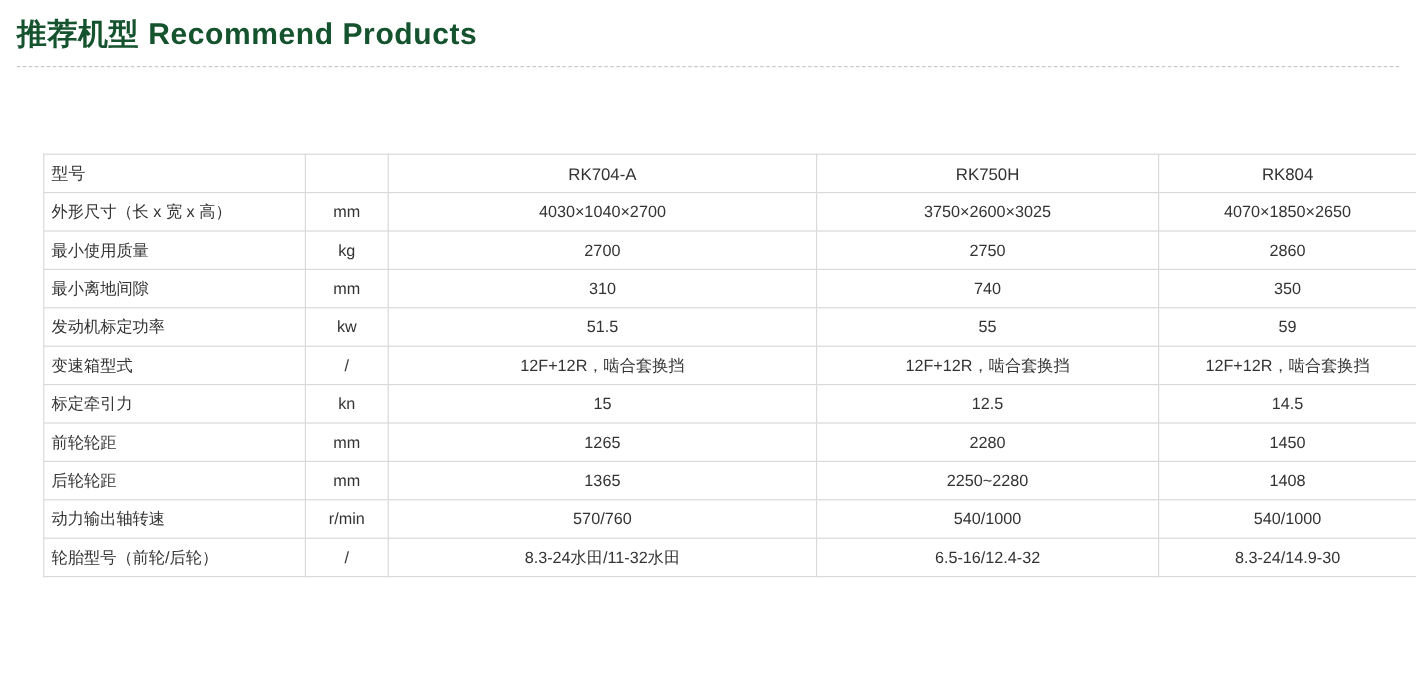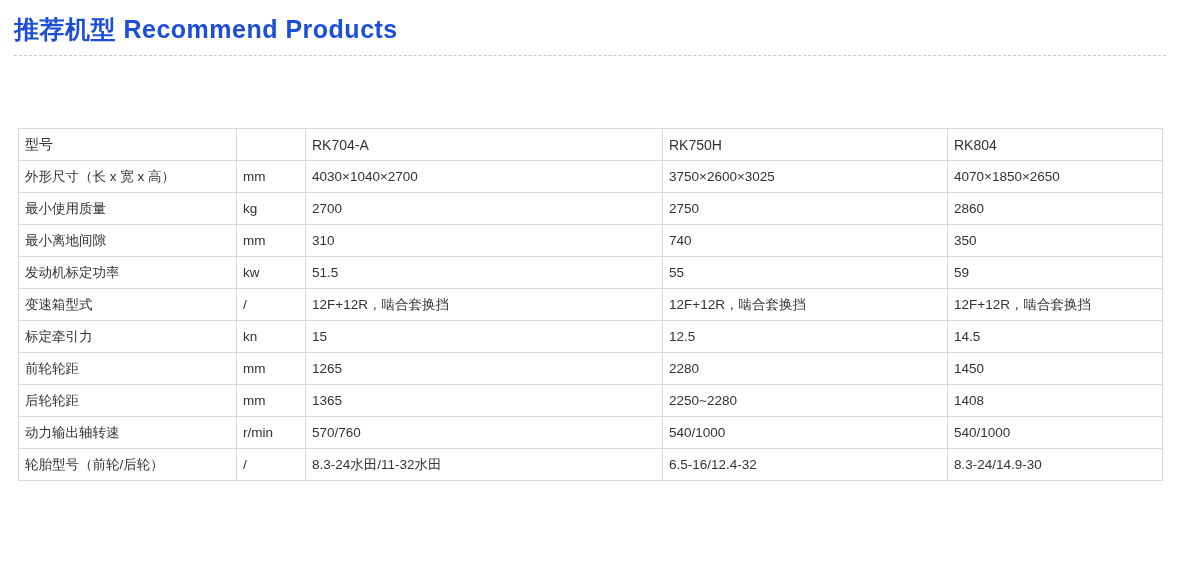--- a/index.html
+++ b/index.html
@@ -19,60 +19,62 @@
     width: 1180px;
     height: 576px;
     box-sizing: border-box;
   }
   .page-header {
     padding: 12px 0 0 14px;
   }
   .page-title {
     font-size: 25px;
     font-weight: bold;
-    color: #1d4ed8;
+    color: #14532d;
     letter-spacing: 0.5px;
     line-height: 34px;
     white-space: nowrap;
   }
   .title-rule {
     margin: 9px 14px 0 14px;
     border-top: 1px dashed #c9c9c9;
     height: 0;
   }
   .table-wrap {
     position: absolute;
     left: 18px;
     top: 128px;
     width: 1144px;
   }
   table.spec {
     border-collapse: collapse;
     width: 1144px;
     table-layout: fixed;
     font-size: 13.5px;
+    margin-left: 18px;
   }
   table.spec col.c-name  { width: 218px; }
   table.spec col.c-unit  { width: 69px; }
   table.spec col.c-v1    { width: 357px; }
   table.spec col.c-v2    { width: 285px; }
   table.spec col.c-v3    { width: 215px; }
   table.spec td {
     border: 1px solid #d9d9d9;
     height: 31px;
     padding: 0 6px;
     vertical-align: middle;
     color: #333333;
   }
   td.name {
     text-align: left;
     padding-left: 14px;
     white-space: nowrap;
   }
   td.unit, td.val {
+    text-align: center;
     white-space: nowrap;
   }
   tr.head td {
     font-size: 14px;
   }
   tr.head td.name { }
   tr.head td.unit {
     border-top-color: #d9d9d9;
   }
   

